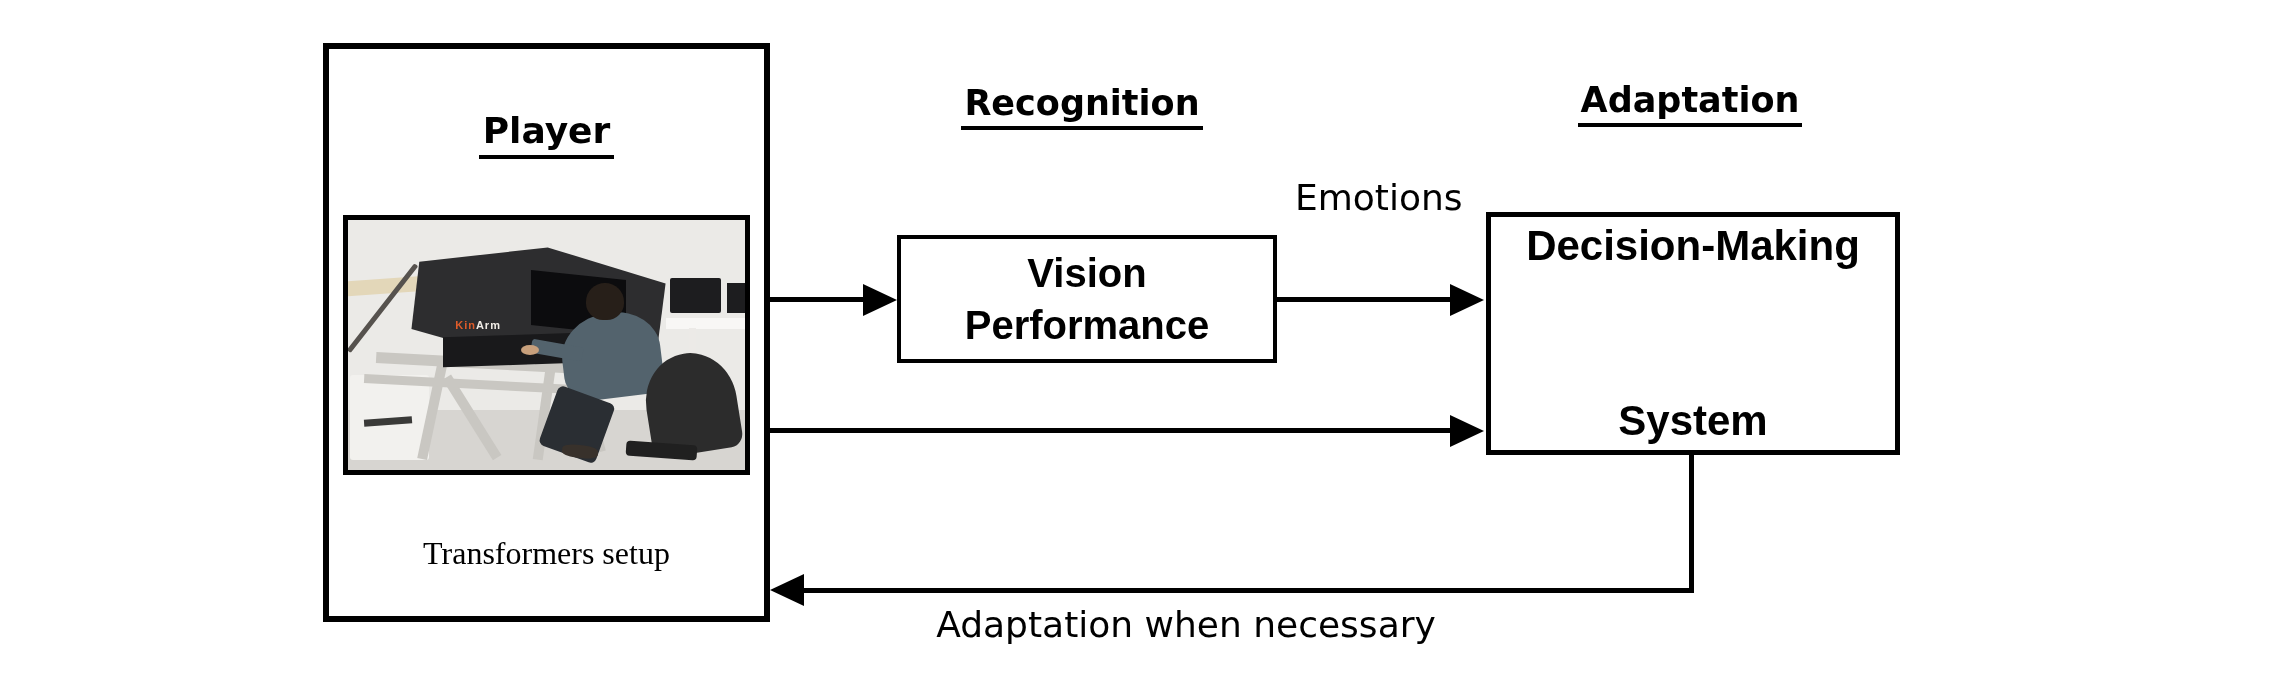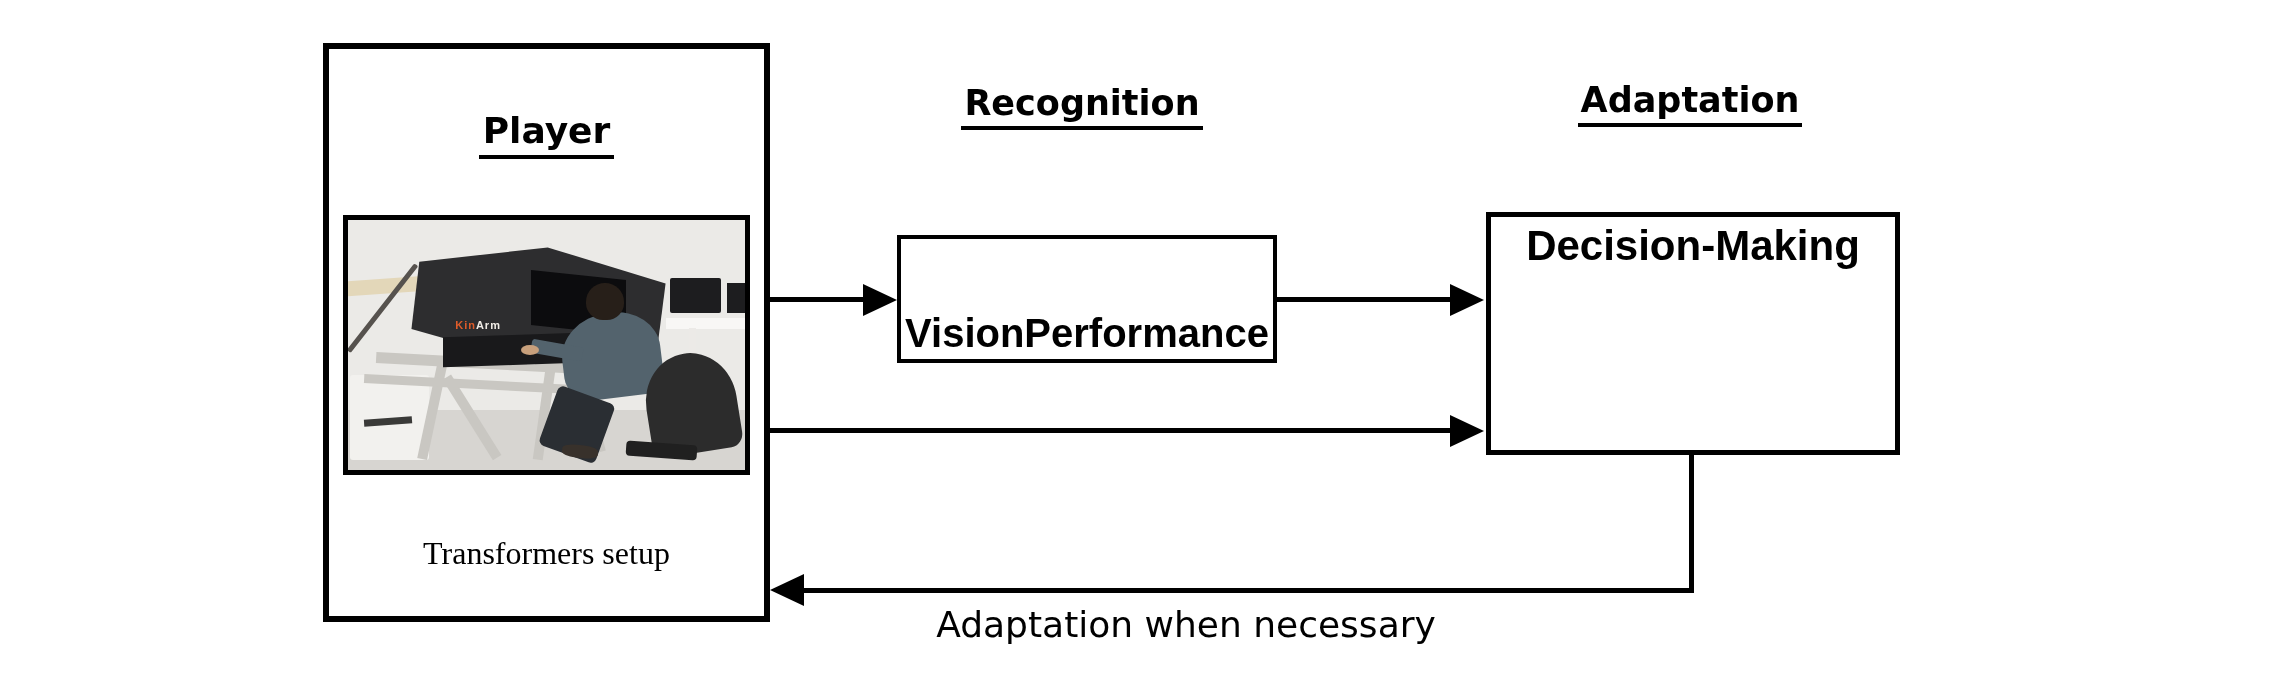--- a/index.html
+++ b/index.html
@@ -6,21 +6,21 @@
   html,body{margin:0;padding:0;background:#ffffff;}
   #canvas{
     position:relative;width:2295px;height:694px;background:#ffffff;overflow:hidden;
     font-family:"DejaVu Sans",sans-serif;color:#000;
   }
 
   
   .node-box{position:absolute;background:#fff;border:5px solid #000;box-sizing:border-box;}
   #player-box{left:323px;top:43px;width:447px;height:579px;border-width:6px;}
   #vt-box{left:897px;top:235px;width:380px;height:128px;border-width:4px;
-          display:flex;flex-direction:row;align-items:flex-end;justify-content:center;}
+          display:flex;flex-direction:column;align-items:center;justify-content:center;}
   #dm-box{left:1486px;top:212px;width:414px;height:243px;border-width:5px;
           display:flex;flex-direction:column;align-items:center;justify-content:space-between;}
   .box-label{font-family:"Liberation Sans",sans-serif;font-weight:bold;text-align:center;}
   #vt-box .box-label{font-size:40px;line-height:52px;}
   #dm-box .box-label{font-size:42px;line-height:58px;}
 
   
   .heading{position:absolute;text-align:center;font-weight:bold;font-size:35px;}
   .heading .hline{display:block;height:53px;line-height:53px;}
   .heading .hline span{display:inline-block;line-height:40px;border-bottom:4px solid #000;padding:0 3px 3px 3px;}
@@ -140,23 +140,25 @@
     <div class="box-label">Vision</div>
     <div class="box-label">Performance</div>
   </div>
 
   <div id="ga-heading" class="heading">
     <div class="hline"><span>Adaptation</span></div>
   </div>
 
   <div id="dm-box" class="node-box">
     <div class="box-label">Decision-Making</div>
+    <div class="box-label">System</div>
   </div>
 
   <div id="detected-label" class="edge-label">
+    <div>Emotions</div>
   </div>
   <div id="adaptation-label" class="edge-label">Adaptation when necessary</div>
 
   <div class="hline-arrow" style="left:768px;top:297px;width:100px;"></div>
   <div class="head-right" style="left:863px;top:284px;"></div>
 
   <div class="hline-arrow" style="left:1277px;top:297px;width:175px;"></div>
   <div class="head-right" style="left:1450px;top:284px;"></div>
 
   <div class="hline-arrow" style="left:768px;top:428px;width:684px;"></div>

